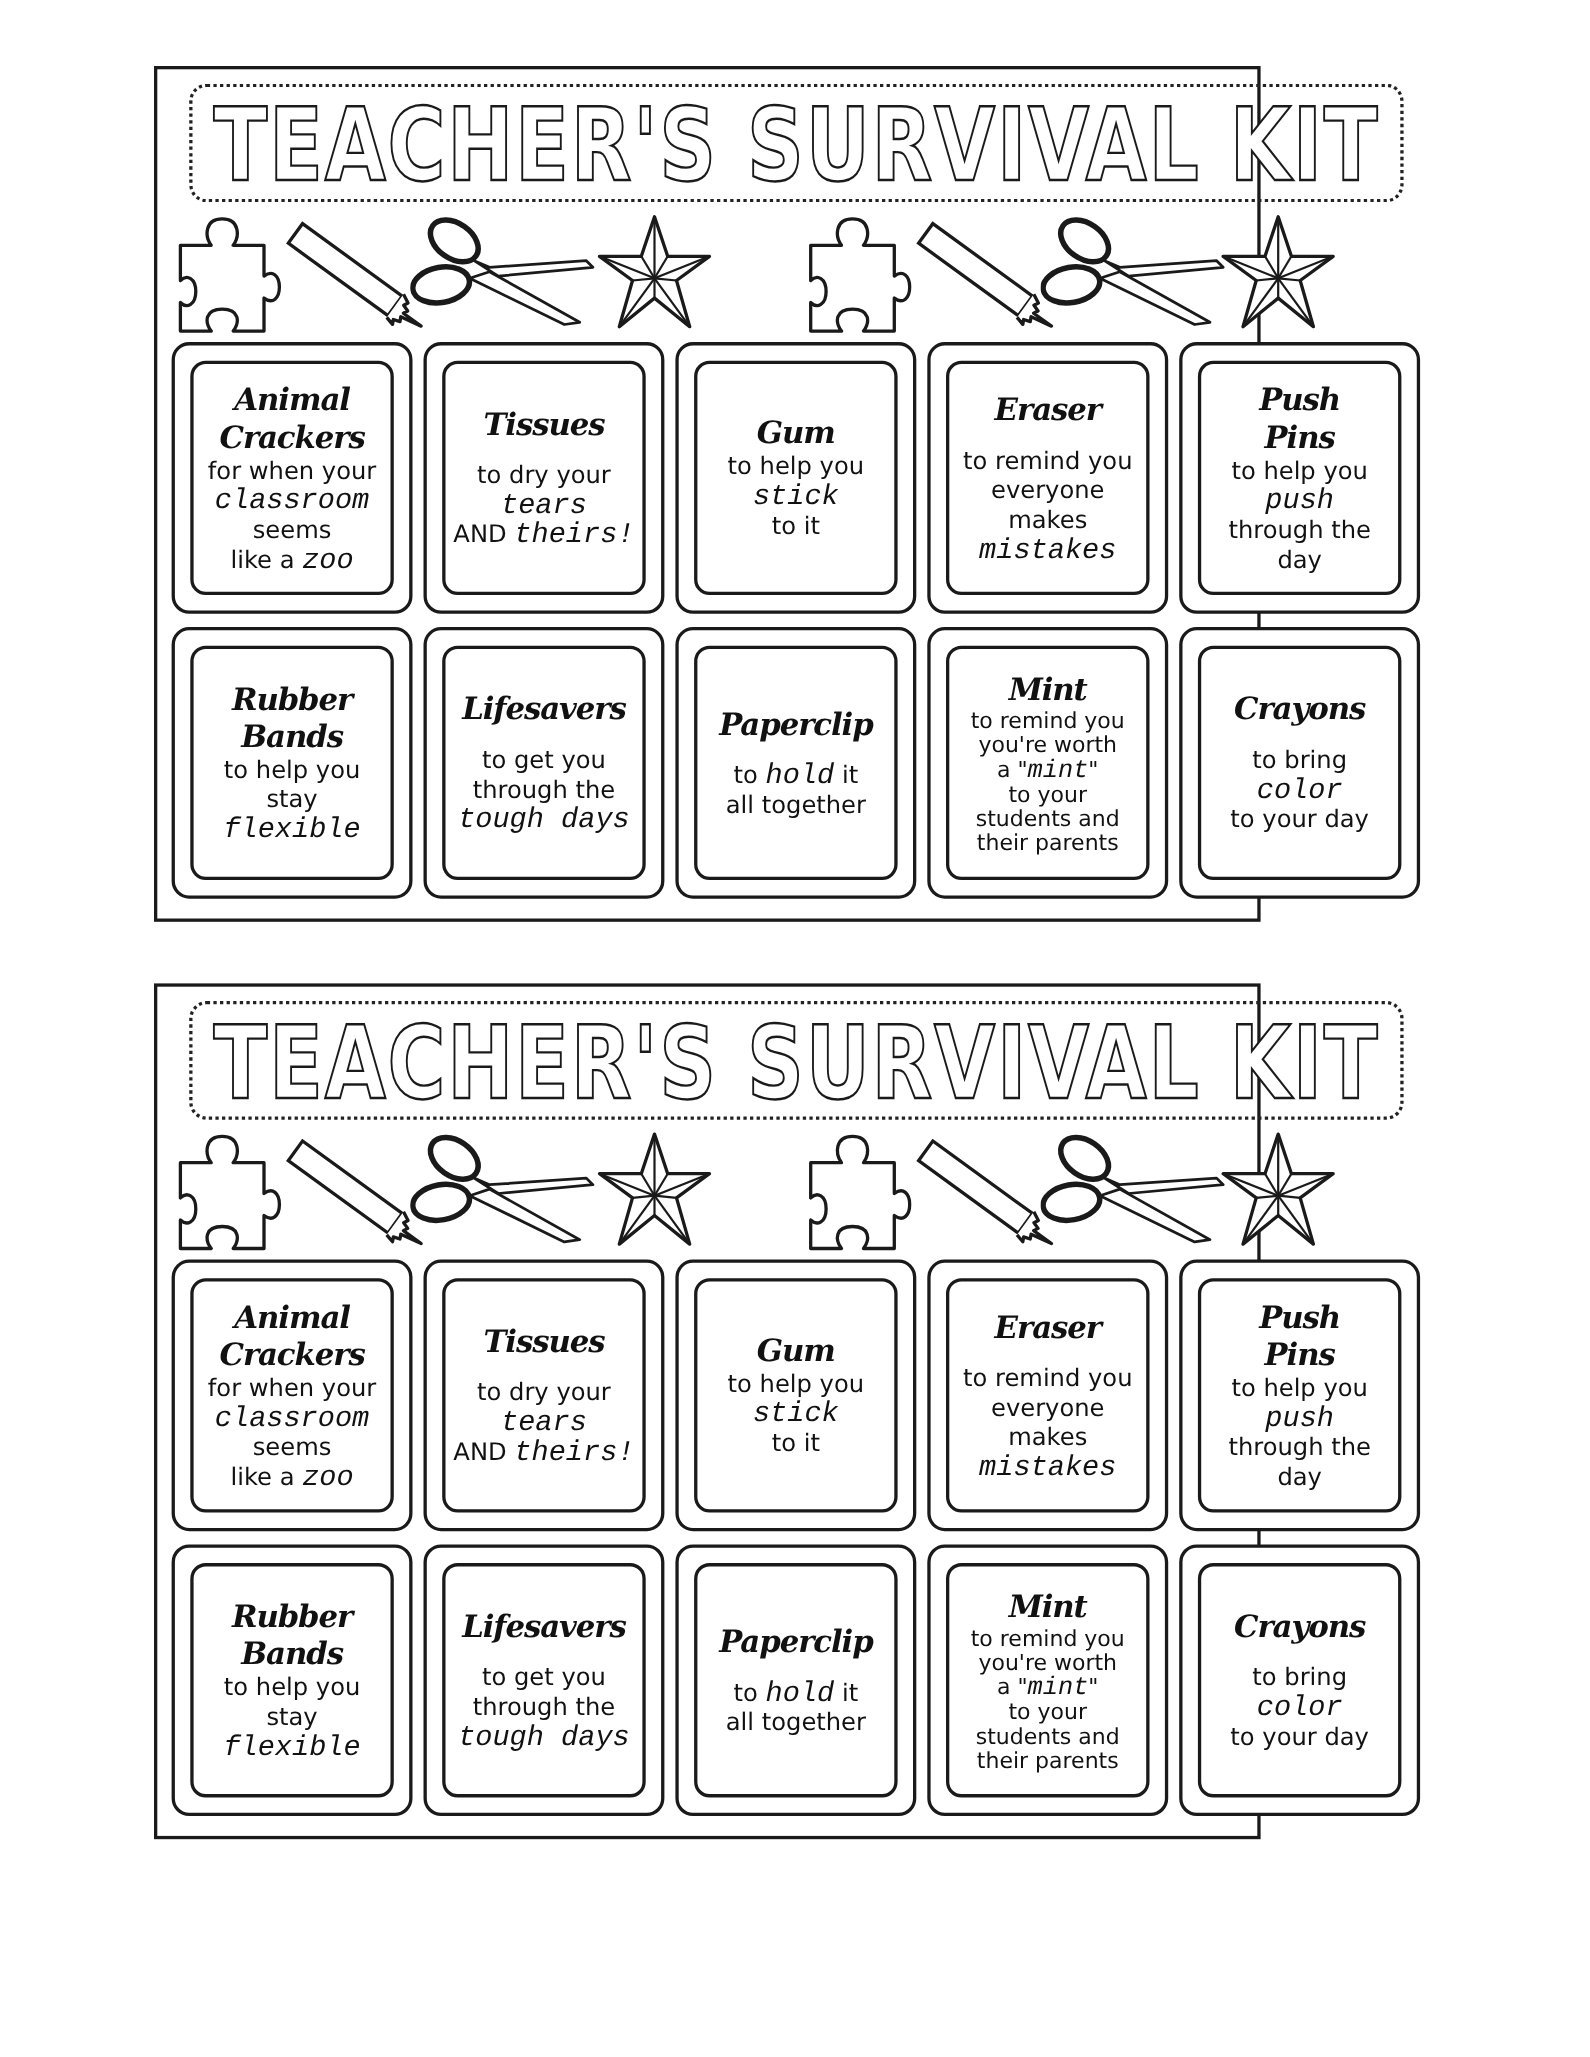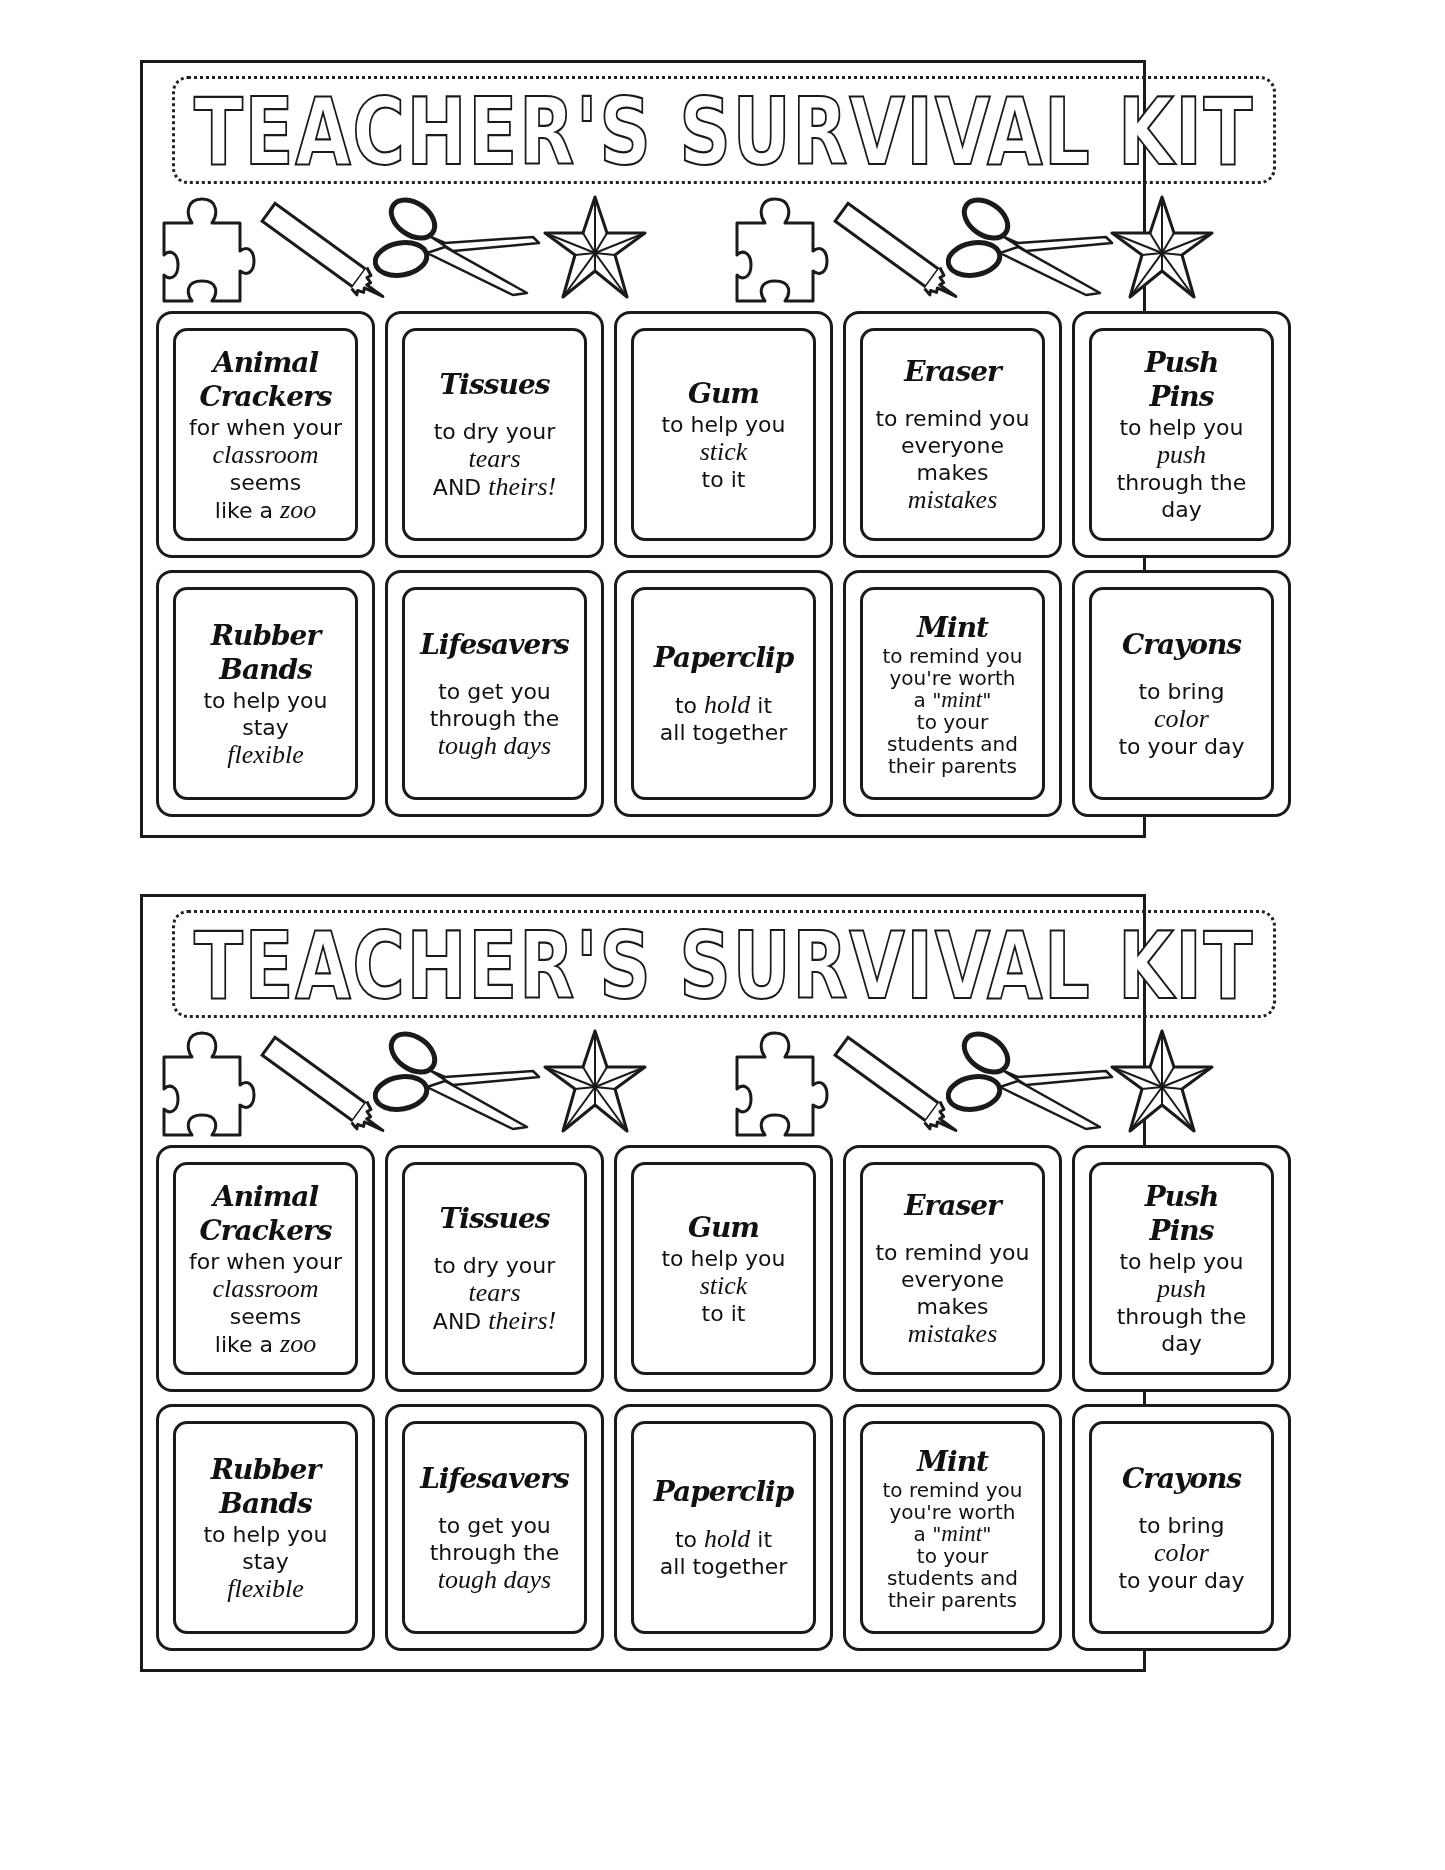--- a/index.html
+++ b/index.html
@@ -30,21 +30,21 @@
     width: 100%; height: 100%;
     display: flex; flex-direction: column; align-items: center; justify-content: center;
     text-align: center; padding: 4px 4px;
   }
   .card-title {
     font-family: "DejaVu Serif", serif; font-style: italic; font-weight: bold;
     font-size: 28px; line-height: 34px; color: #111; letter-spacing: -1px;
   }
   .card-title-gap { height: 16px; }
   .line { font-family: "DejaVu Sans", sans-serif; font-size: 22px; line-height: 27px; color: #111; white-space: nowrap; }
-  .seg-italic { font-family: Liberation Serif, serif; font-style: italic; font-size: 26px; }
+  .seg-italic { font-family: Liberation Mono, monospace; font-style: italic; font-size: 26px; }
   .line.tight { font-size: 20px; line-height: 22px; }
   .line.tight .seg-italic { font-size: 23px; }
 </style>
 </head>
 <body>
 
 <div class="sheet" style="top: 60px;">
     <div class="title-box">
       <svg class="title-svg" viewBox="0 0 1092 100">
         <text class="title-text" x="546" y="84" text-anchor="middle" font-family="DejaVu Sans, sans-serif" font-weight="bold" font-size="92" letter-spacing="2" textLength="1060" lengthAdjust="spacingAndGlyphs" fill="#ffffff" stroke="#1a1a1a" stroke-width="2.2">TEACHER'S SURVIVAL KIT</text>

